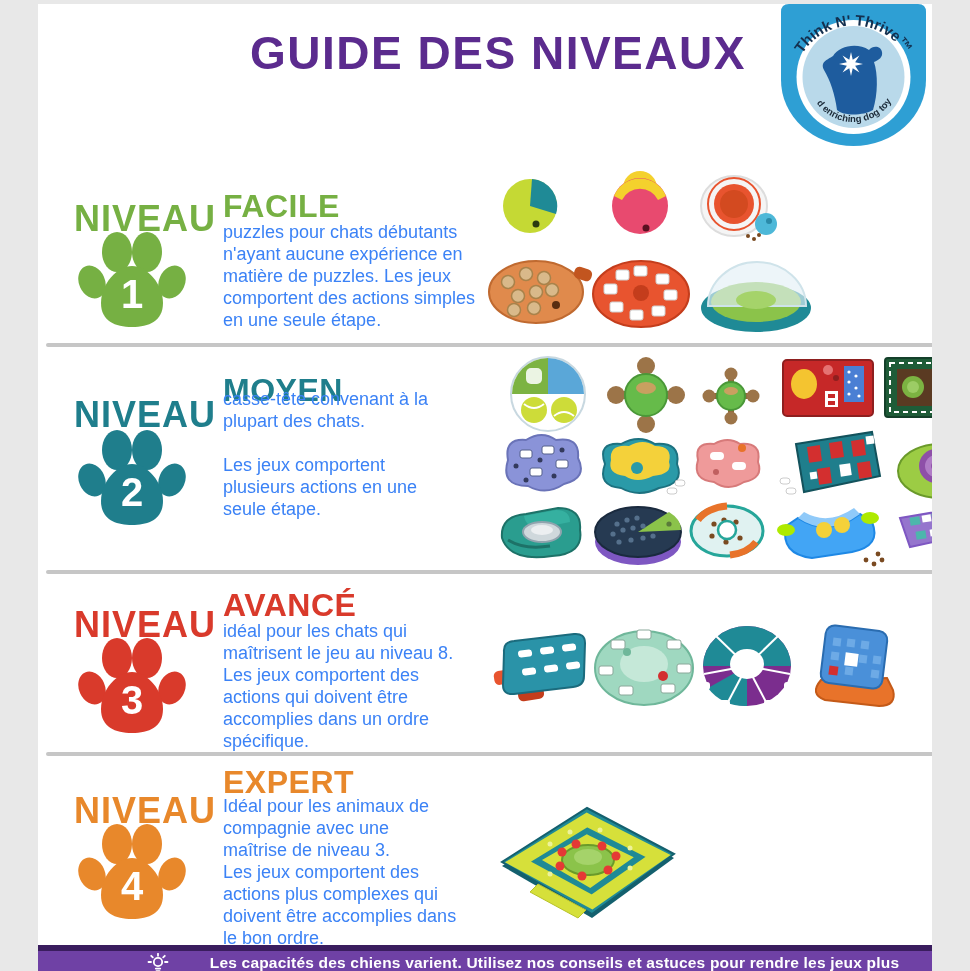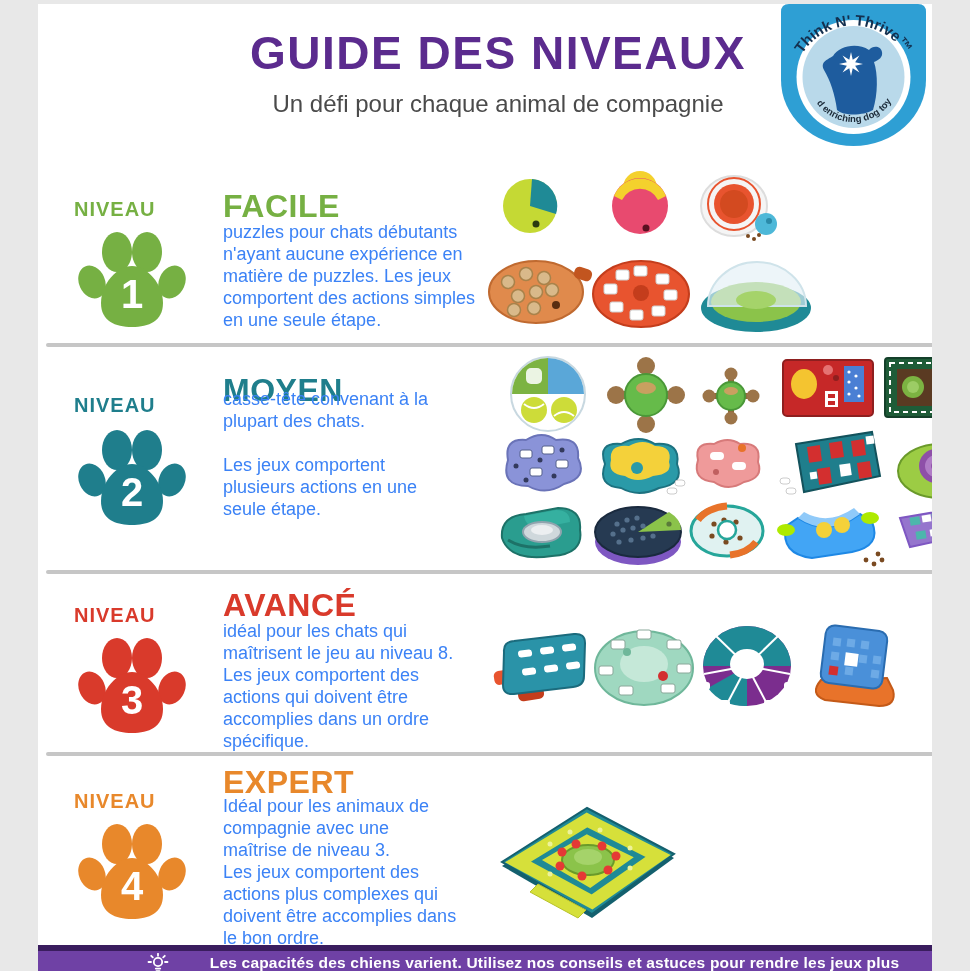--- a/index.html
+++ b/index.html
@@ -10,21 +10,21 @@
   }
   .title {
     position:absolute; top:22px; left:0; width:920px; text-align:center;
     font-size:46px; font-weight:800; letter-spacing:1.5px; color:#5b2b8e;
   }
   .subtitle {
     position:absolute; top:86px; left:0; width:920px; text-align:center;
     font-size:24px; color:#4a4a4a;
   }
   .divider { position:absolute; left:8px; width:952px; height:4px; background:#c6c6c6; border-radius:2px; }
-  .niveau-label { position:absolute; left:36px; font-size:20px; font-weight:bold; letter-spacing:1px; color:var(--accent); }
+  .niveau-label { position:absolute; left:36px; font-size:36px; font-weight:bold; letter-spacing:1px; color:var(--accent); }
   .paw { position:absolute; left:38px; width:112px; height:100px; color:var(--accent); }
   .paw svg { display:block; width:112px; height:100px; }
   .paw-num {
     position:absolute; left:0; right:0; top:44px; text-align:center;
     color:#fff; font-weight:800; font-size:40px; line-height:1;
   }
   .heading { position:absolute; left:185px; font-size:32px; font-weight:bold; letter-spacing:0.5px; color:var(--accent); }
   .desc {
     position:absolute; left:185px; font-size:18px; line-height:22px;
     color:#3b82f6; white-space:pre-line;
@@ -50,21 +50,20 @@
       <ellipse cx="70" cy="22" rx="15" ry="20"></ellipse>
       <ellipse cx="95" cy="52" rx="13" ry="17" transform="rotate(24 95 52)"></ellipse>
       <path d="M55,36 C70,36 86,54 86,73 C86,91 72,97 55,97 C38,97 24,91 24,73 C24,54 40,36 55,36 Z"></path>
     </symbol>
   </defs>
 </svg>
 
 <div class="page">
 
   <div class="title">GUIDE DES NIVEAUX</div>
-  <div class="subtitle">Un défi pour chaque animal de compagnie</div>
 
   <div class="badge">
     <svg viewBox="0 0 145 142" width="145" height="142">
       <path d="M0,8 Q0,0 8,0 L137,0 Q145,0 145,8 L145,76 A72.5,66 0 0 1 0,76 Z" fill="#2e9fd4"></path>
       <circle cx="72.5" cy="73" r="57" fill="#ffffff"></circle>
       <circle cx="72.5" cy="73" r="51" fill="#b9d9ea"></circle>
       <path id="arcTop" d="M12,82 A60.5,60.5 0 0 1 133,82" fill="none"></path>
       <path id="arcBottom" d="M35,98 A45,45 0 0 0 110,98" fill="none"></path>
       <path d="M52,52 C58,42 76,38 88,46 C92,41 100,42 101,48 C102,53 98,56 93,58 C97,70 97,90 92,106 C82,112 62,112 56,106 C54,90 49,76 43,66 C39,58 46,56 52,52 Z" fill="#1e5c9e"></path>
       <polygon fill="#ffffff" points="82,60 74.16,58.28 78.49,51.51 71.72,55.84 70,48 68.28,55.84 61.51,51.51 65.84,58.28 58,60 65.84,61.72 61.51,68.49 68.28,64.16 70,72 71.72,64.16 78.49,68.49 74.16,61.72"></polygon>

